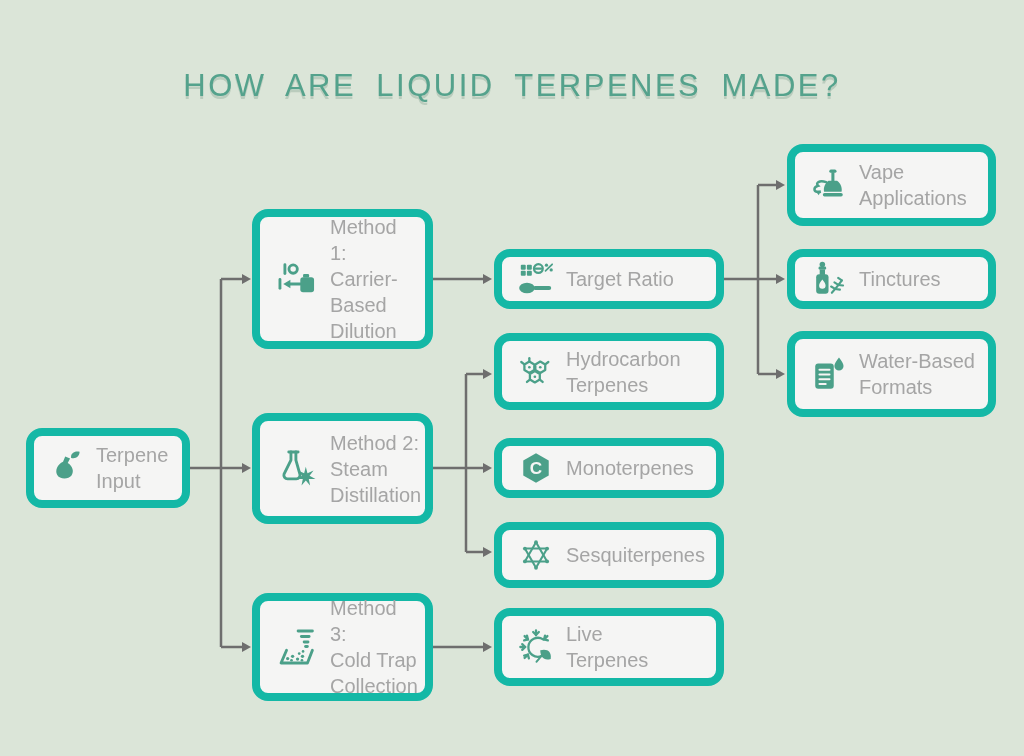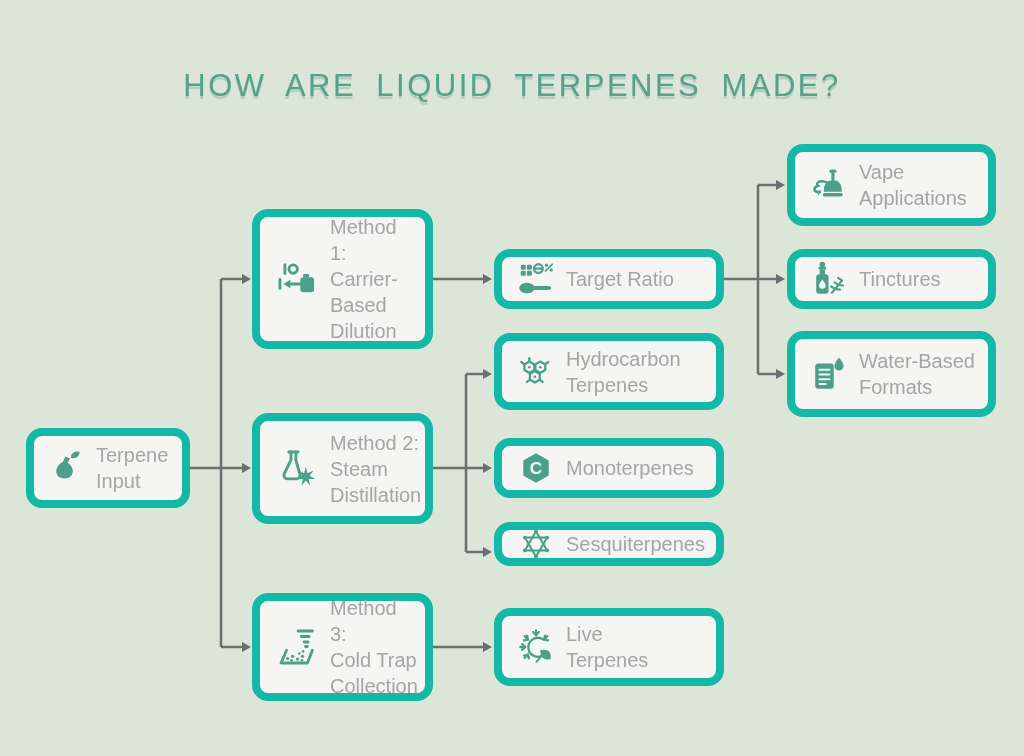--- a/index.html
+++ b/index.html
@@ -23,21 +23,21 @@
   .icon svg{width:100%;height:100%;}
   .n-m1 .icon,.n-m2 .icon,.n-m3 .icon{width:44px;height:44px;}
   .n-input{left:26px;top:428px;width:164px;height:80px;}
   .n-input .icon{width:36px;height:36px;}
   .n-m1{left:252px;top:209px;width:181px;height:140px;}
   .n-m2{left:252px;top:413px;width:181px;height:111px;}
   .n-m3{left:252px;top:593px;width:181px;height:108px;}
   .n-ratio{left:494px;top:249px;width:230px;height:60px;}
   .n-hydro{left:494px;top:333px;width:230px;height:77px;}
   .n-mono{left:494px;top:438px;width:230px;height:60px;}
-  .n-sesqui{left:494px;top:522px;width:230px;height:44px;}
+  .n-sesqui{left:494px;top:522px;width:230px;height:66px;}
   .n-live{left:494px;top:608px;width:230px;height:78px;}
   .n-vape{left:787px;top:144px;width:209px;height:82px;}
   .n-tinct{left:787px;top:249px;width:209px;height:60px;text-align:right;}
   .n-water{left:787px;top:331px;width:209px;height:86px;}
 </style>
 </head>
 <body>
 
 <div class="stage">
 

